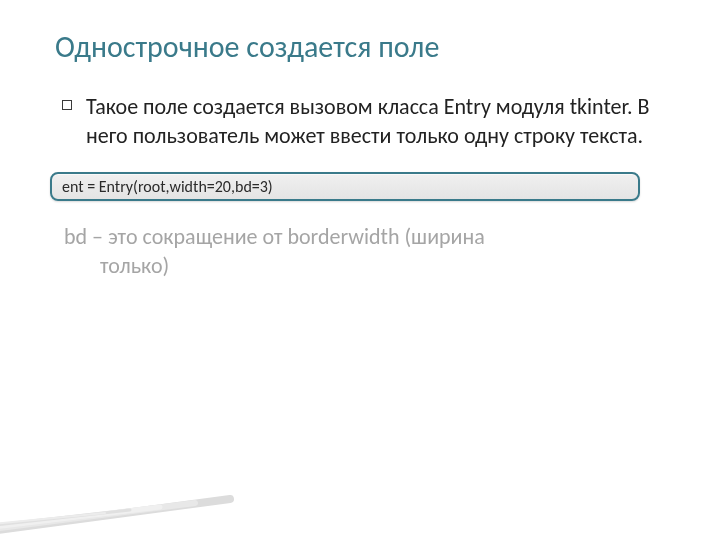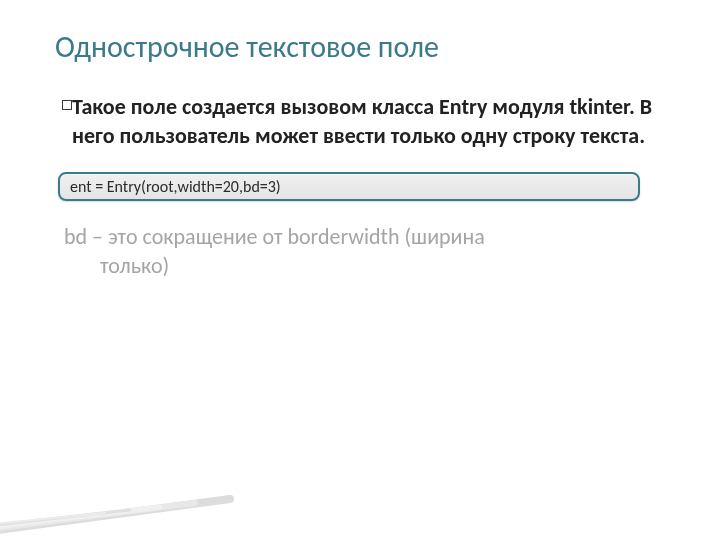--- a/index.html
+++ b/index.html
@@ -15,40 +15,40 @@
       color: #3a7a8a;
       font-size: 30px;
       font-weight: 400;
       padding: 28px 50px 10px 55px;
     }
     .content {
       padding: 18px 50px 0 50px;
     }
     .bullet-item {
       display: flex;
+      gap: 14px;
       margin-bottom: 22px;
       align-items: flex-start;
       padding-left: 12px;
-      font-weight: bold;
     }
     .bullet-box {
       flex-shrink: 0;
       width: 10px;
       height: 10px;
       border: 1px solid #3a3a3a;
       margin-top: 7px;
       background: transparent;
     }
     .bullet-text {
       color: #222;
       font-size: 22px;
       line-height: 1.3;
     }
     .code-box {
-      margin: 0 30px 22px 8px;
+      margin: 0 30px 22px 0;
       border: 2px solid #3a7a8a;
       border-radius: 8px;
       background: linear-gradient(to bottom, #f0f0f0 0%, #e4e4e4 100%);
       padding: 3px 10px;
       box-shadow: inset 0 1px 0 rgba(255,255,255,0.6), 0 1px 2px rgba(0,0,0,0.15);
     }
     .code-text {
       color: #2b2b2b;
       font-size: 16px;
       font-family: Calibri, Arial, sans-serif;
@@ -67,21 +67,21 @@
       left: -40px;
       bottom: 2px;
       width: 280px;
       height: 45px;
       pointer-events: none;
     }
   </style>
 </head>
 <body>
 
-<h1 class="title">Однострочное текстовое поле</h1>
+<h1 class="title">Однострочное создается поле</h1>
 
 <div class="content">
   <div class="bullet-item">
     <span class="bullet-box"></span>
     <span class="bullet-text">Такое поле создается вызовом класса Entry модуля tkinter. В него пользователь может ввести только одну строку текста.</span>
   </div>
 
   <div class="code-box">
     <span class="code-text">ent = Entry(root,width=20,bd=3)</span>
   </div>

